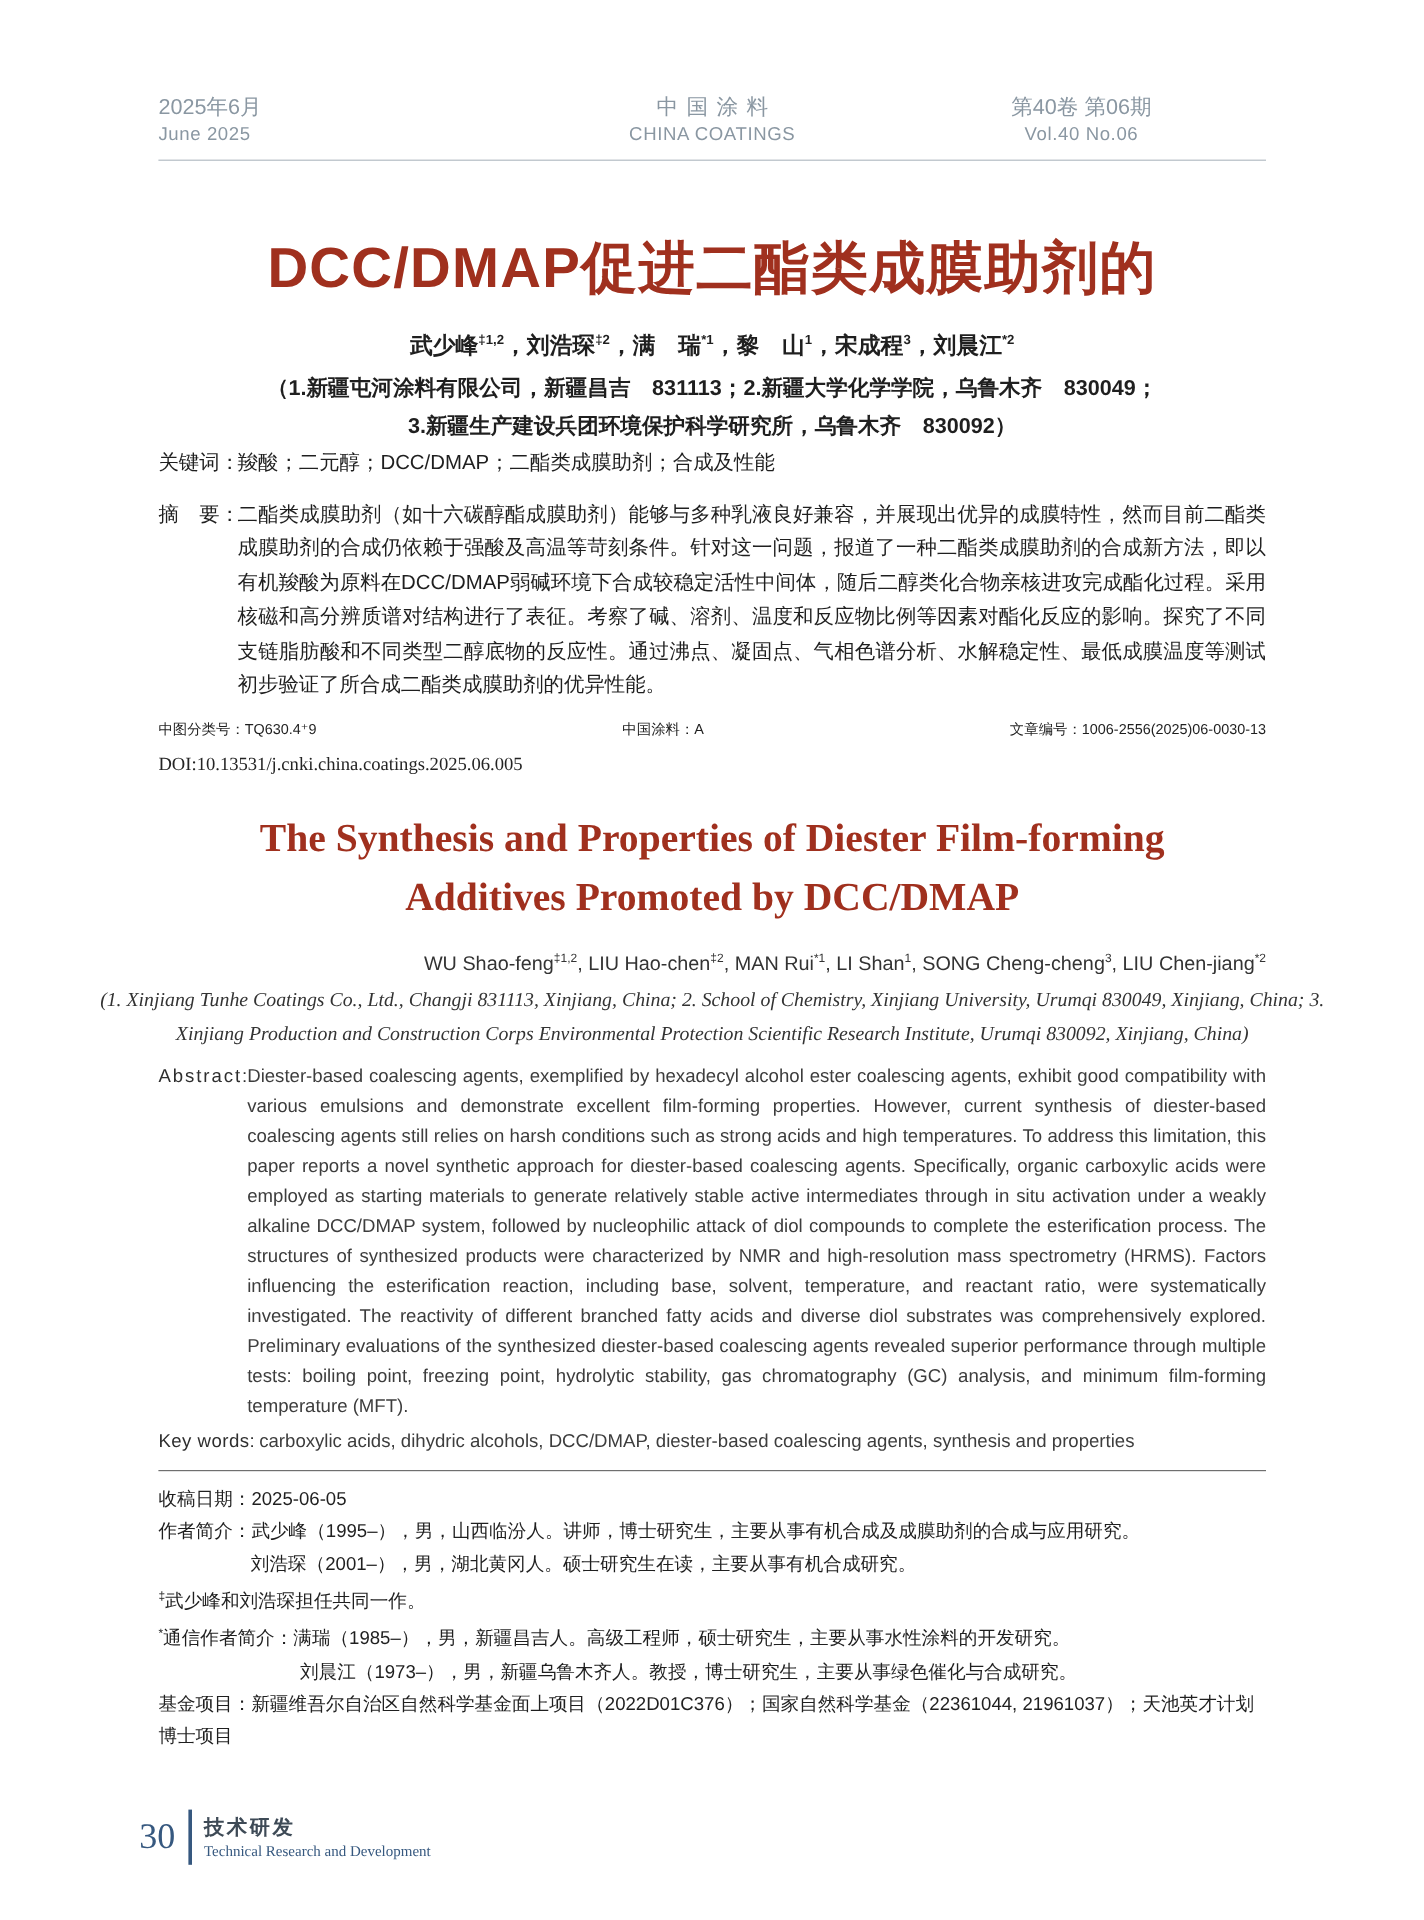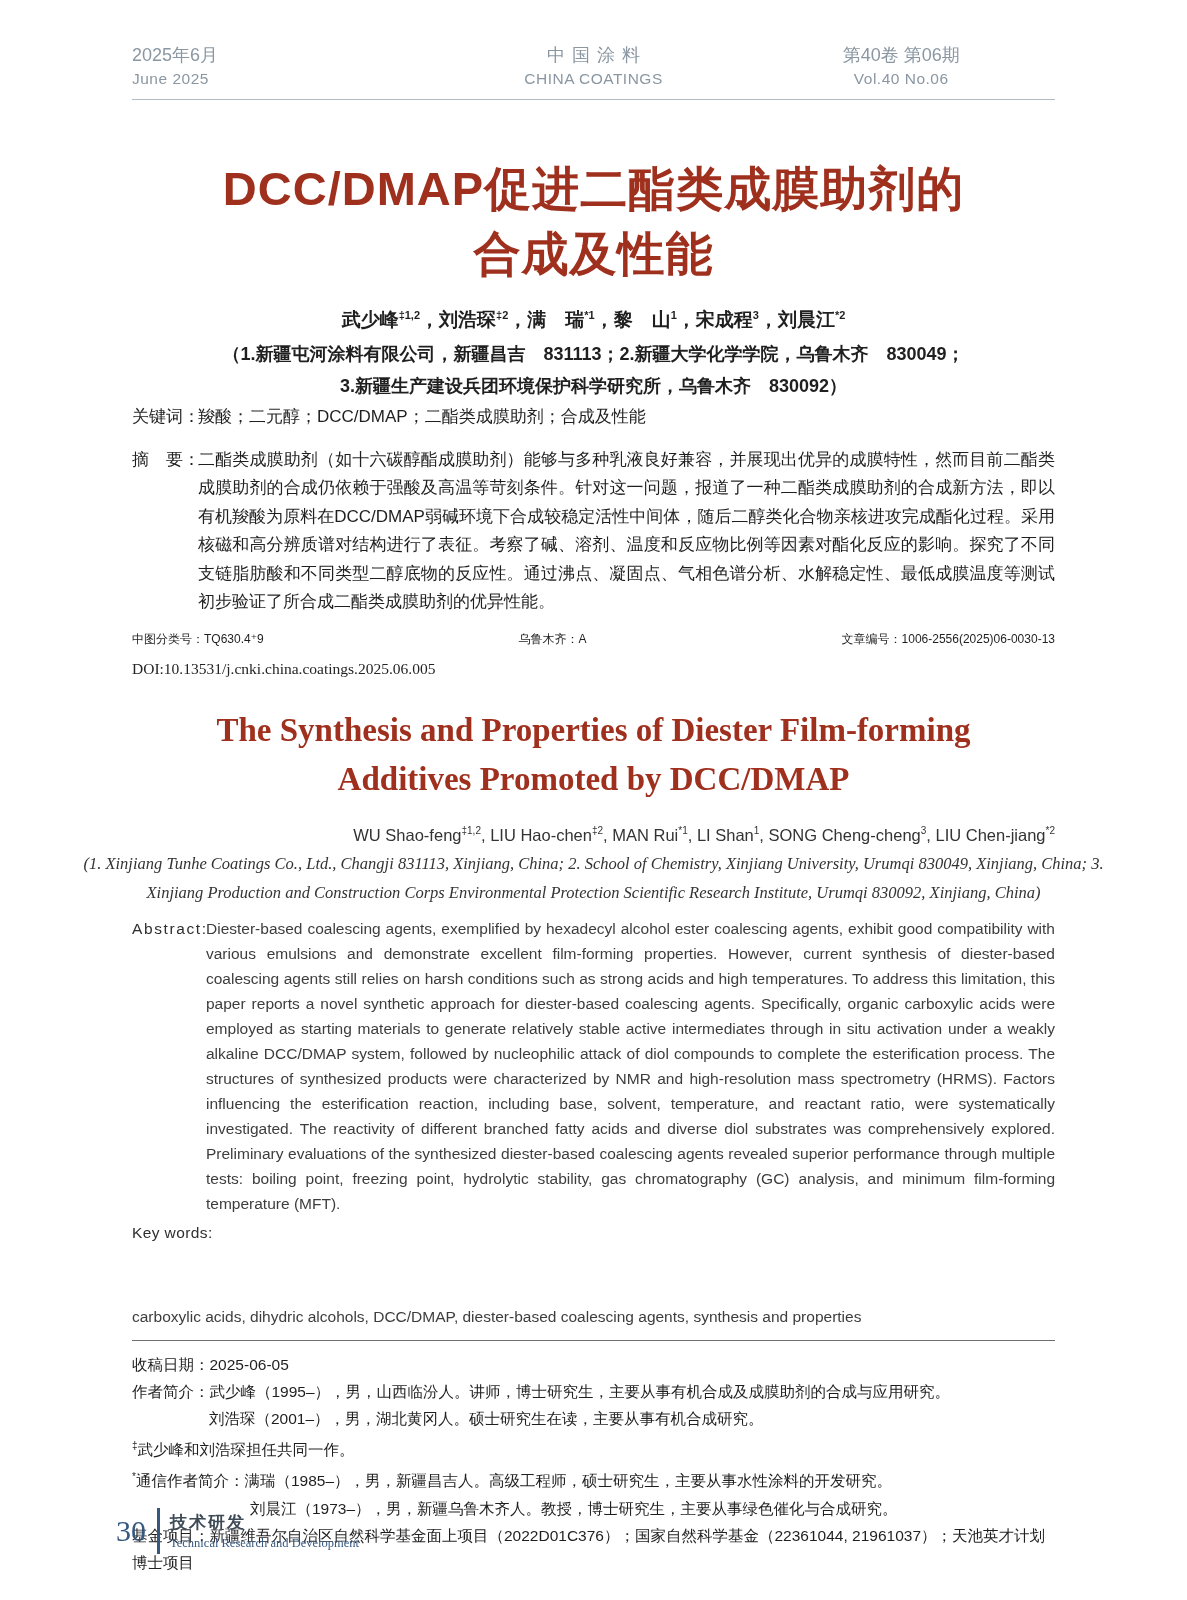--- a/index.html
+++ b/index.html
@@ -11,21 +11,21 @@
     --ink-en:#3d3d3d;
   }
   *{margin:0;padding:0;box-sizing:border-box;}
   html,body{background:#e9e9e9;}
   .page{
     width:1187px;height:1600px;margin:0 auto;background:#ffffff;
     position:relative;padding:0 132px;overflow:hidden;
     font-family:"Liberation Sans","DejaVu Sans",sans-serif;color:var(--ink);
   }
   
-  .jheader{display:flex;padding-top:42px;padding-bottom:9px;border-bottom:1px solid #b3bcc4;color:var(--header-gray);}
+  .jheader{display:flex;padding-top:76px;padding-bottom:9px;border-bottom:1px solid #b3bcc4;color:var(--header-gray);}
   .h-col{flex:1;}
   .h-col.center{text-align:center;}
   .h-col.right{text-align:center;}
   .h-zh{font-size:18px;line-height:26px;}
   .h-zh.spaced{letter-spacing:7px;margin-right:-7px;}
   .h-en{font-size:15.5px;line-height:22px;letter-spacing:0.5px;}
   
   .title-zh{margin-top:56px;text-align:center;color:var(--accent);font-size:47px;line-height:65px;font-weight:700;letter-spacing:1px;}
   .authors-zh{margin-top:16px;text-align:center;font-size:19px;font-weight:700;line-height:26px;}
   .authors-zh sup{font-size:11px;font-weight:700;}
@@ -39,21 +39,21 @@
   .meta-row{display:flex;justify-content:space-between;margin-top:9px;font-size:12px;line-height:26px;}
   .doi{margin-top:6px;font-family:"Liberation Serif","DejaVu Serif",serif;font-size:15.5px;line-height:22px;color:#242424;}
   
   .title-en{margin-top:26px;text-align:center;color:var(--accent);font-family:"Liberation Serif","DejaVu Serif",serif;font-weight:700;font-size:33px;line-height:49px;}
   .authors-en{margin-top:15px;text-align:right;font-size:16.5px;line-height:24px;color:#333;}
   .authors-en sup{font-size:10px;}
   .affil-en{margin:3px -64px 0;text-align:center;font-family:"Liberation Serif","DejaVu Serif",serif;font-style:italic;font-size:16.5px;line-height:29px;color:#333;}
   .hang-en{display:flex;margin-top:9px;font-family:Liberation Sans, sans-serif;font-size:15.5px;line-height:25px;color:var(--ink-en);}
   .hang-en .hang-label-en{width:74px;flex:0 0 74px;white-space:nowrap;letter-spacing:1.6px;color:#2e2e2e;}
   .hang-en .hang-body-en{flex:1;text-align:justify;}
-  .hang-en.kw-en{margin-top:4px;flex-direction:column;}
+  .hang-en.kw-en{margin-top:4px;}
   .hang-en.kw-en .hang-label-en{width:84px;flex:0 0 84px;letter-spacing:0.4px;}
   
   .footnotes{margin-top:11px;border-top:1px solid #6f6f6f;padding-top:10px;font-size:15.5px;line-height:27px;}
   .fn-line sup{font-size:10px;}
   
   .pfooter{position:absolute;left:116px;bottom:46px;display:flex;align-items:center;}
   .pfooter .pg{font-family:"Liberation Serif","DejaVu Serif",serif;font-size:30px;color:var(--navy);}
   .pfooter .vbar{width:3px;height:46px;background:var(--navy);margin:0 10px 0 11px;}
   .pfooter .sec{display:flex;flex-direction:column;justify-content:center;}
   .pfooter .sec-zh{font-size:17px;font-weight:700;color:var(--slate);letter-spacing:2px;line-height:24px;}
@@ -74,21 +74,20 @@
       <div class="h-en">CHINA COATINGS</div>
     </div>
     <div class="h-col right">
       <div class="h-zh">第40卷 第06期</div>
       <div class="h-en">Vol.40  No.06</div>
     </div>
   </header>
 
   <h1 class="title-zh">
     <span>DCC/DMAP促进二酯类成膜助剂的</span><br>
-    <span>合成及性能</span>
   </h1>
 
   <div class="authors-zh"><span>武少峰</span><sup>‡1,2</sup>，<span>刘浩琛</span><sup>‡2</sup>，<span>满　瑞</span><sup>*1</sup>，<span>黎　山</span><sup>1</sup>，<span>宋成程</span><sup>3</sup>，<span>刘晨江</span><sup>*2</sup></div>
 
   <div class="affil-zh">
     <div>（1.新疆屯河涂料有限公司，新疆昌吉　831113；2.新疆大学化学学院，乌鲁木齐　830049；</div>
     <div>3.新疆生产建设兵团环境保护科学研究所，乌鲁木齐　830092）</div>
   </div>
 
   <div class="hang kw">
@@ -96,21 +95,21 @@
     <div class="hang-body">羧酸；二元醇；DCC/DMAP；二酯类成膜助剂；合成及性能</div>
   </div>
 
   <div class="hang">
     <div class="hang-label">摘　要：</div>
     <div class="hang-body">二酯类成膜助剂（如十六碳醇酯成膜助剂）能够与多种乳液良好兼容，并展现出优异的成膜特性，然而目前二酯类成膜助剂的合成仍依赖于强酸及高温等苛刻条件。针对这一问题，报道了一种二酯类成膜助剂的合成新方法，即以有机羧酸为原料在DCC/DMAP弱碱环境下合成较稳定活性中间体，随后二醇类化合物亲核进攻完成酯化过程。采用核磁和高分辨质谱对结构进行了表征。考察了碱、溶剂、温度和反应物比例等因素对酯化反应的影响。探究了不同支链脂肪酸和不同类型二醇底物的反应性。通过沸点、凝固点、气相色谱分析、水解稳定性、最低成膜温度等测试初步验证了所合成二酯类成膜助剂的优异性能。</div>
   </div>
 
   <div class="meta-row">
     <span><span>中图分类号：</span><span>TQ630.4⁺9</span></span>
-    <span><span>乌鲁木齐：</span><span>A</span></span>
+    <span><span>中国涂料：</span><span>A</span></span>
     <span><span>文章编号：</span><span>1006-2556(2025)06-0030-13</span></span>
   </div>
 
   <div class="doi">DOI:10.13531/j.cnki.china.coatings.2025.06.005</div>
 
   <h2 class="title-en">
     <span>The Synthesis and Properties of Diester Film-forming</span><br>
     <span>Additives Promoted by DCC/DMAP</span>
   </h2>
 

